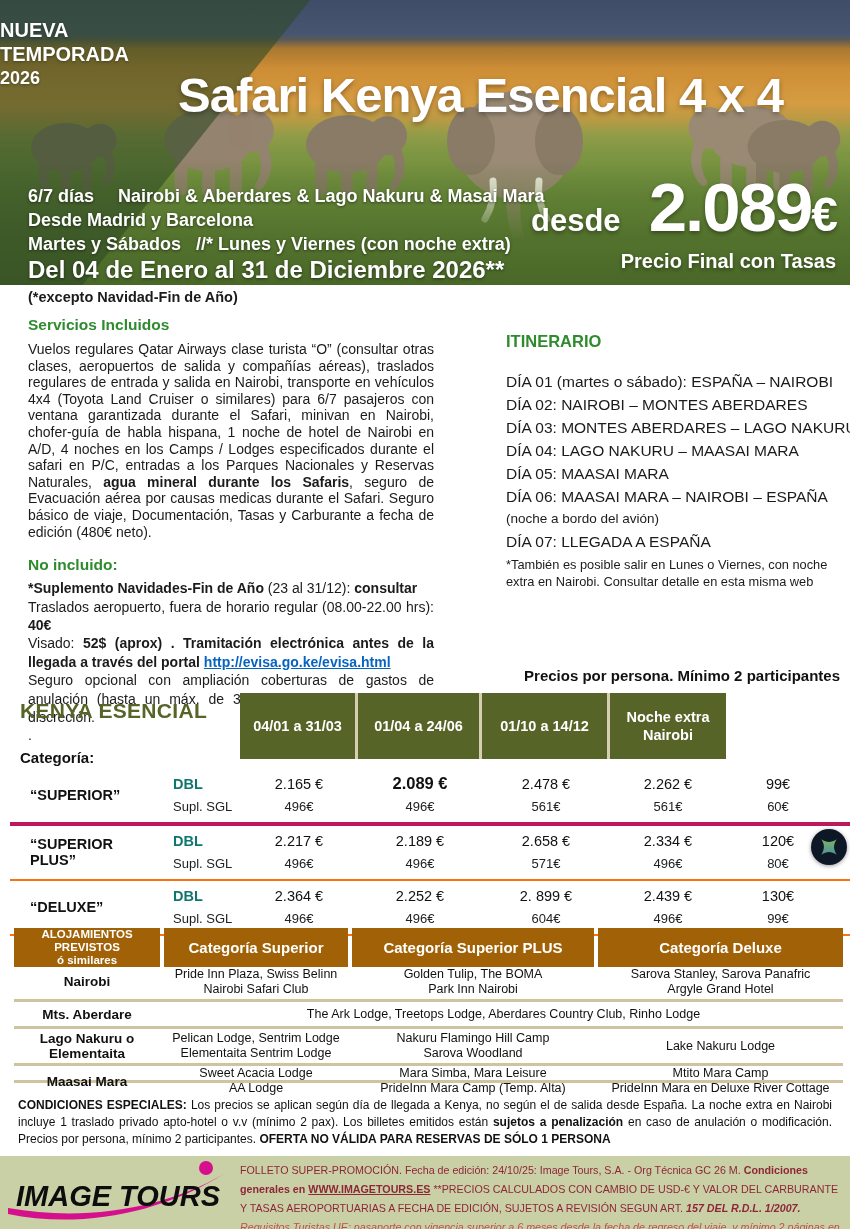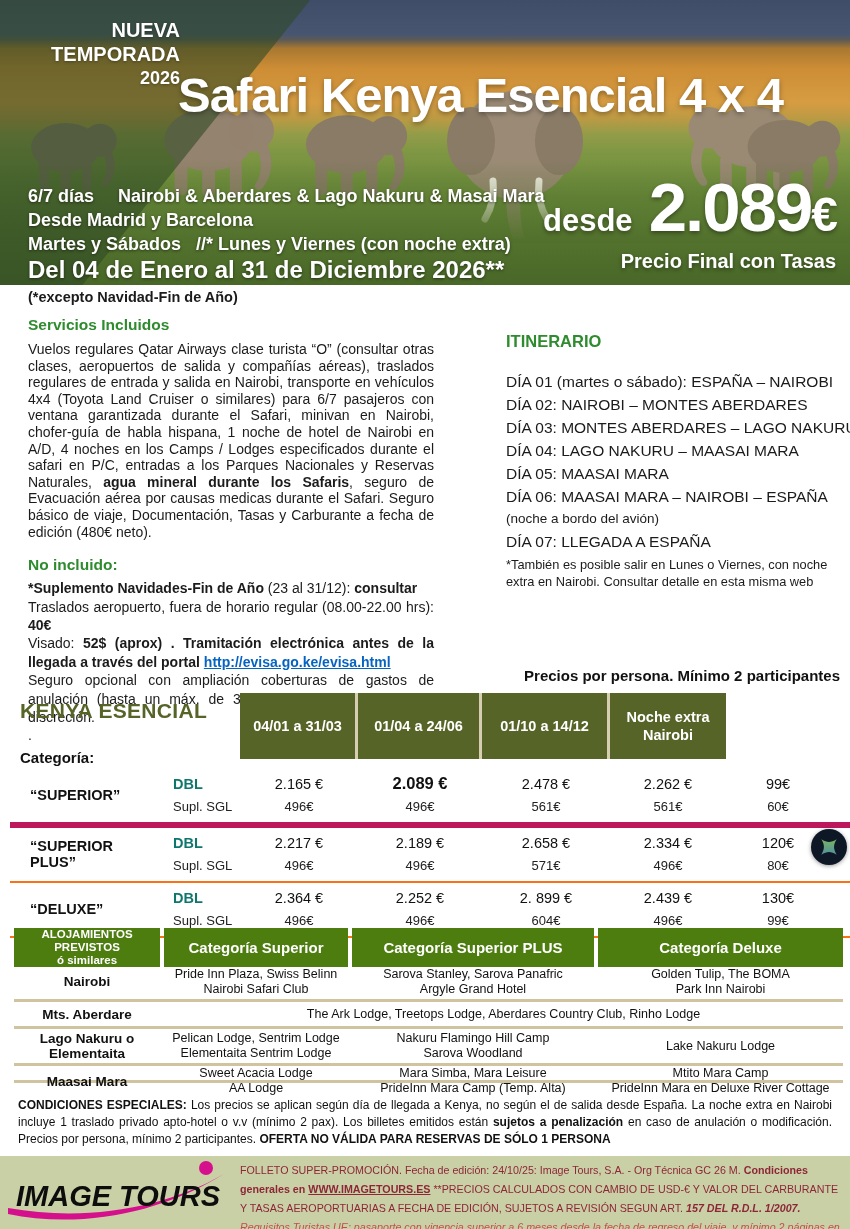--- a/index.html
+++ b/index.html
@@ -10,31 +10,31 @@
   
   .hero{position:absolute;top:0;left:0;width:850px;height:285px;overflow:hidden;
     background:linear-gradient(180deg,#3f4d68 0%,#475571 12%,#5d5a55 14%,#a97831 17%,
       #cd8d35 24%,#d69c42 36%,#b99a44 42%,#939c48 47%,#7d9643 54%,#6e8d3d 66%,#5f8036 82%,#547331 100%);}
   .hero-img{position:absolute;top:78px;left:0;}
   .hero-band{position:absolute;left:0;top:160px;width:850px;height:125px;
     background:linear-gradient(180deg,rgba(72,102,36,0) 0%,rgba(72,102,36,.30) 30%,rgba(58,88,28,.42) 100%);}
   .hero-diag{position:absolute;top:0;left:0;width:330px;height:285px;
     background:rgba(47,72,36,.58);
     -webkit-clip-path:polygon(0 0,94% 0,25% 100%,0 100%);clip-path:polygon(0 0,94% 0,25% 100%,0 100%);}
-  .badge{position:absolute;top:18px;left:0;width:180px;text-align:right;color:#fff;font-weight:bold;
+  .badge{position:absolute;top:18px;left:0;width:180px;text-align:left;color:#fff;font-weight:bold;
     font-size:20px;line-height:24px;text-shadow:0 1px 3px rgba(0,0,0,.35);}
   .badge .b3{font-size:18px;}
   .hero-title{position:absolute;top:67px;left:178px;width:666px;color:#fff;font-size:49px;font-weight:bold;
     letter-spacing:-1px;white-space:nowrap;text-shadow:0 2px 5px rgba(0,0,0,.35);}
   .hero-info{position:absolute;left:28px;top:184px;color:#fff;text-shadow:0 1px 3px rgba(0,0,0,.5);}
   .hi-line{font-weight:bold;font-size:18px;line-height:24px;white-space:pre;}
   .hi-route{margin-left:24px;font-size:18px;}
   .hi-big{font-size:24px;line-height:28px;}
   .price-box{position:absolute;top:176px;right:14px;color:#fff;text-shadow:0 2px 4px rgba(0,0,0,.4);text-align:center;}
-  .price-row{display:flex;align-items:baseline;gap:16px;justify-content:flex-end;}
+  .price-row{display:flex;align-items:baseline;gap:28px;justify-content:flex-end;}
   .desde{font-size:31px;font-weight:bold;}
   .price-val{font-size:69px;font-weight:bold;letter-spacing:-2px;line-height:64px;}
   .price-cur{font-size:48px;font-weight:bold;}
   .price-note{font-size:20px;font-weight:bold;margin-top:3px;padding-left:110px;white-space:nowrap;}
 
   
   .col-left{position:absolute;left:28px;top:289px;width:406px;color:#1b1b1b;}
   .except{font-size:14.5px;font-weight:bold;margin-bottom:11px;}
   .svc-title{color:#2e8b2e;font-weight:bold;font-size:15.5px;margin-bottom:7px;}
   .svc-text{font-size:14px;line-height:16.6px;text-align:justify;}
@@ -53,33 +53,33 @@
   .pt-note{position:absolute;top:2px;right:10px;font-size:15px;font-weight:bold;color:#111;}
   .pt-title{position:absolute;top:34px;left:20px;font-size:21px;font-weight:bold;color:#566428;letter-spacing:.3px;}
   .pt-cat{position:absolute;top:84px;left:20px;font-size:15px;font-weight:bold;color:#111;}
   .pt-head{position:absolute;top:28px;left:240px;display:grid;grid-template-columns:118px 124px 128px 116px 104px;height:66px;border-radius:10px;}
   .pt-hcell{background:#566428;color:#fff;font-weight:bold;font-size:14.5px;display:flex;align-items:center;
     justify-content:center;text-align:center;white-space:pre-line;border-right:3px solid #d6cdb2;line-height:18px;}
   .pt-hcell:last-child{border-right:none;}
   .pt-rows{position:absolute;top:104px;left:10px;width:840px;}
   .pt-group{display:grid;grid-template-columns:150px 80px 118px 124px 128px 116px 104px;
     grid-auto-rows:23px;padding:3px 0 4px;align-items:center;}
-  .pt-group.sep-dark{border-bottom:6px solid #be185d;}
+  .pt-group.sep-dark{border-bottom:4px solid #be185d;}
   .pt-group.sep-light{border-bottom:2px solid #f97316;}
   .pt-cat-cell{grid-row:1/3;font-weight:bold;font-size:14.5px;padding-left:20px;color:#111;}
   .pt-lbl{font-weight:bold;font-size:14.5px;padding-left:13px;color:#0f766e;}
   .pt-lbl.sgl{font-weight:normal;font-size:13px;color:#222;}
   .pt-val{text-align:center;font-size:14.5px;color:#111;}
   .pt-val.sglv{font-size:13px;color:#222;}
   .pt-val.hl{font-weight:bold;font-size:16.5px;}
 
   
   .acc-section{position:absolute;top:928px;left:14px;width:829px;}
   .acc-head{display:grid;grid-template-columns:146px 184px 242px 245px;column-gap:4px;height:36px;}
-  .acc-hcell{background:#4d7c0f;color:#fff;font-weight:bold;display:flex;align-items:center;justify-content:center;
+  .acc-hcell{background:#a16207;color:#fff;font-weight:bold;display:flex;align-items:center;justify-content:center;
     text-align:center;font-size:15px;}
   .acc-hcell.first{font-size:11.5px;line-height:13px;white-space:pre-line;}
   .acc-row{display:grid;grid-template-columns:146px 184px 242px 245px;column-gap:4px;
     border-bottom:3px solid #cfc49f;align-items:center;}
   .acc-row.r1{height:38px;}
   .acc-row.r2{height:27px;}
   .acc-row.r3{height:37px;}
   .acc-row.r4{height:17px;}
   .acc-place{font-weight:bold;font-size:13.5px;text-align:center;white-space:pre-line;line-height:15px;color:#111;}
   .acc-cell{font-size:12.5px;text-align:center;white-space:pre-line;line-height:15px;color:#111;}
@@ -267,24 +267,24 @@
       <div class="acc-hcell first">ALOJAMIENTOS PREVISTOS
 ó similares</div>
       <div class="acc-hcell">Categoría Superior</div>
       <div class="acc-hcell">Categoría Superior PLUS</div>
       <div class="acc-hcell">Categoría Deluxe</div>
     </div>
     <div class="acc-row r1">
       <div class="acc-place">Nairobi</div>
       <div class="acc-cell">Pride Inn Plaza, Swiss Belinn
 Nairobi Safari Club</div>
+      <div class="acc-cell">Golden Tulip, The BOMA
+Park Inn Nairobi</div>
       <div class="acc-cell">Sarova Stanley, Sarova Panafric
 Argyle Grand Hotel</div>
-      <div class="acc-cell">Golden Tulip, The BOMA
-Park Inn Nairobi</div>
     </div>
     <div class="acc-row r2">
       <div class="acc-place">Mts. Aberdare</div>
       <div class="acc-cell span3">The Ark Lodge, Treetops Lodge, Aberdares Country Club, Rinho Lodge</div>
     </div>
     <div class="acc-row r3">
       <div class="acc-place">Lago Nakuru o
 Elementaita</div>
       <div class="acc-cell">Pelican Lodge, Sentrim Lodge
 Elementaita Sentrim Lodge</div>

